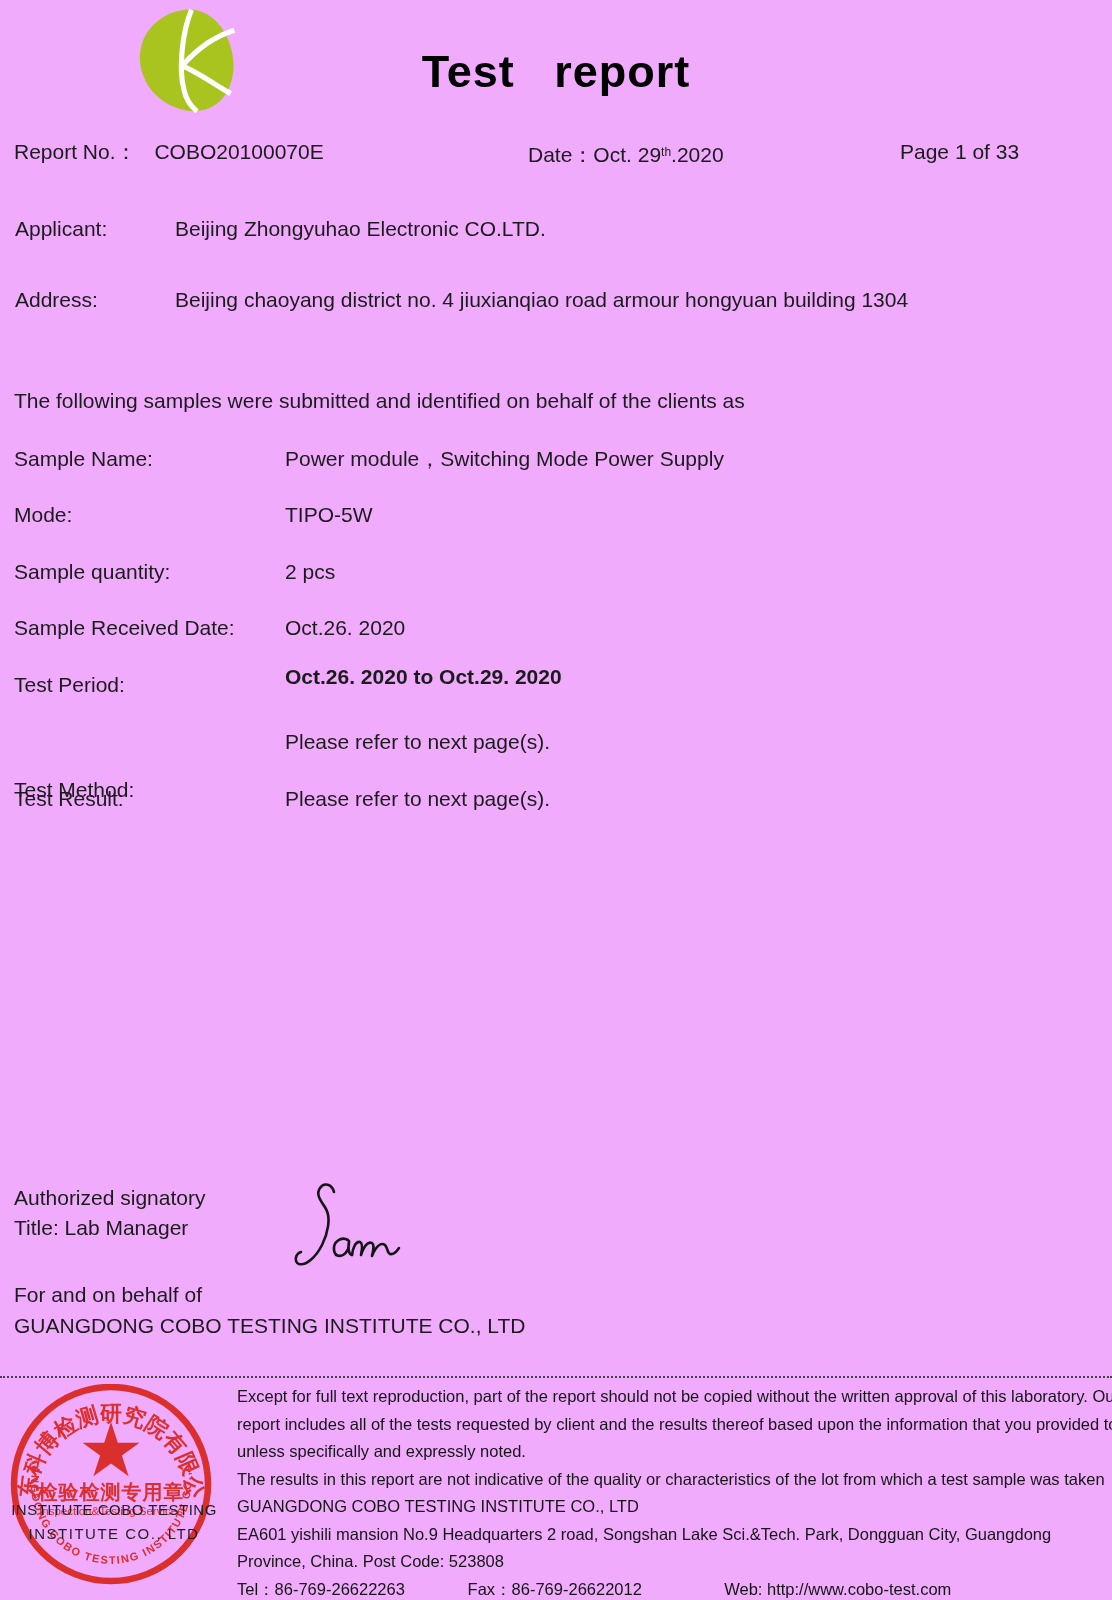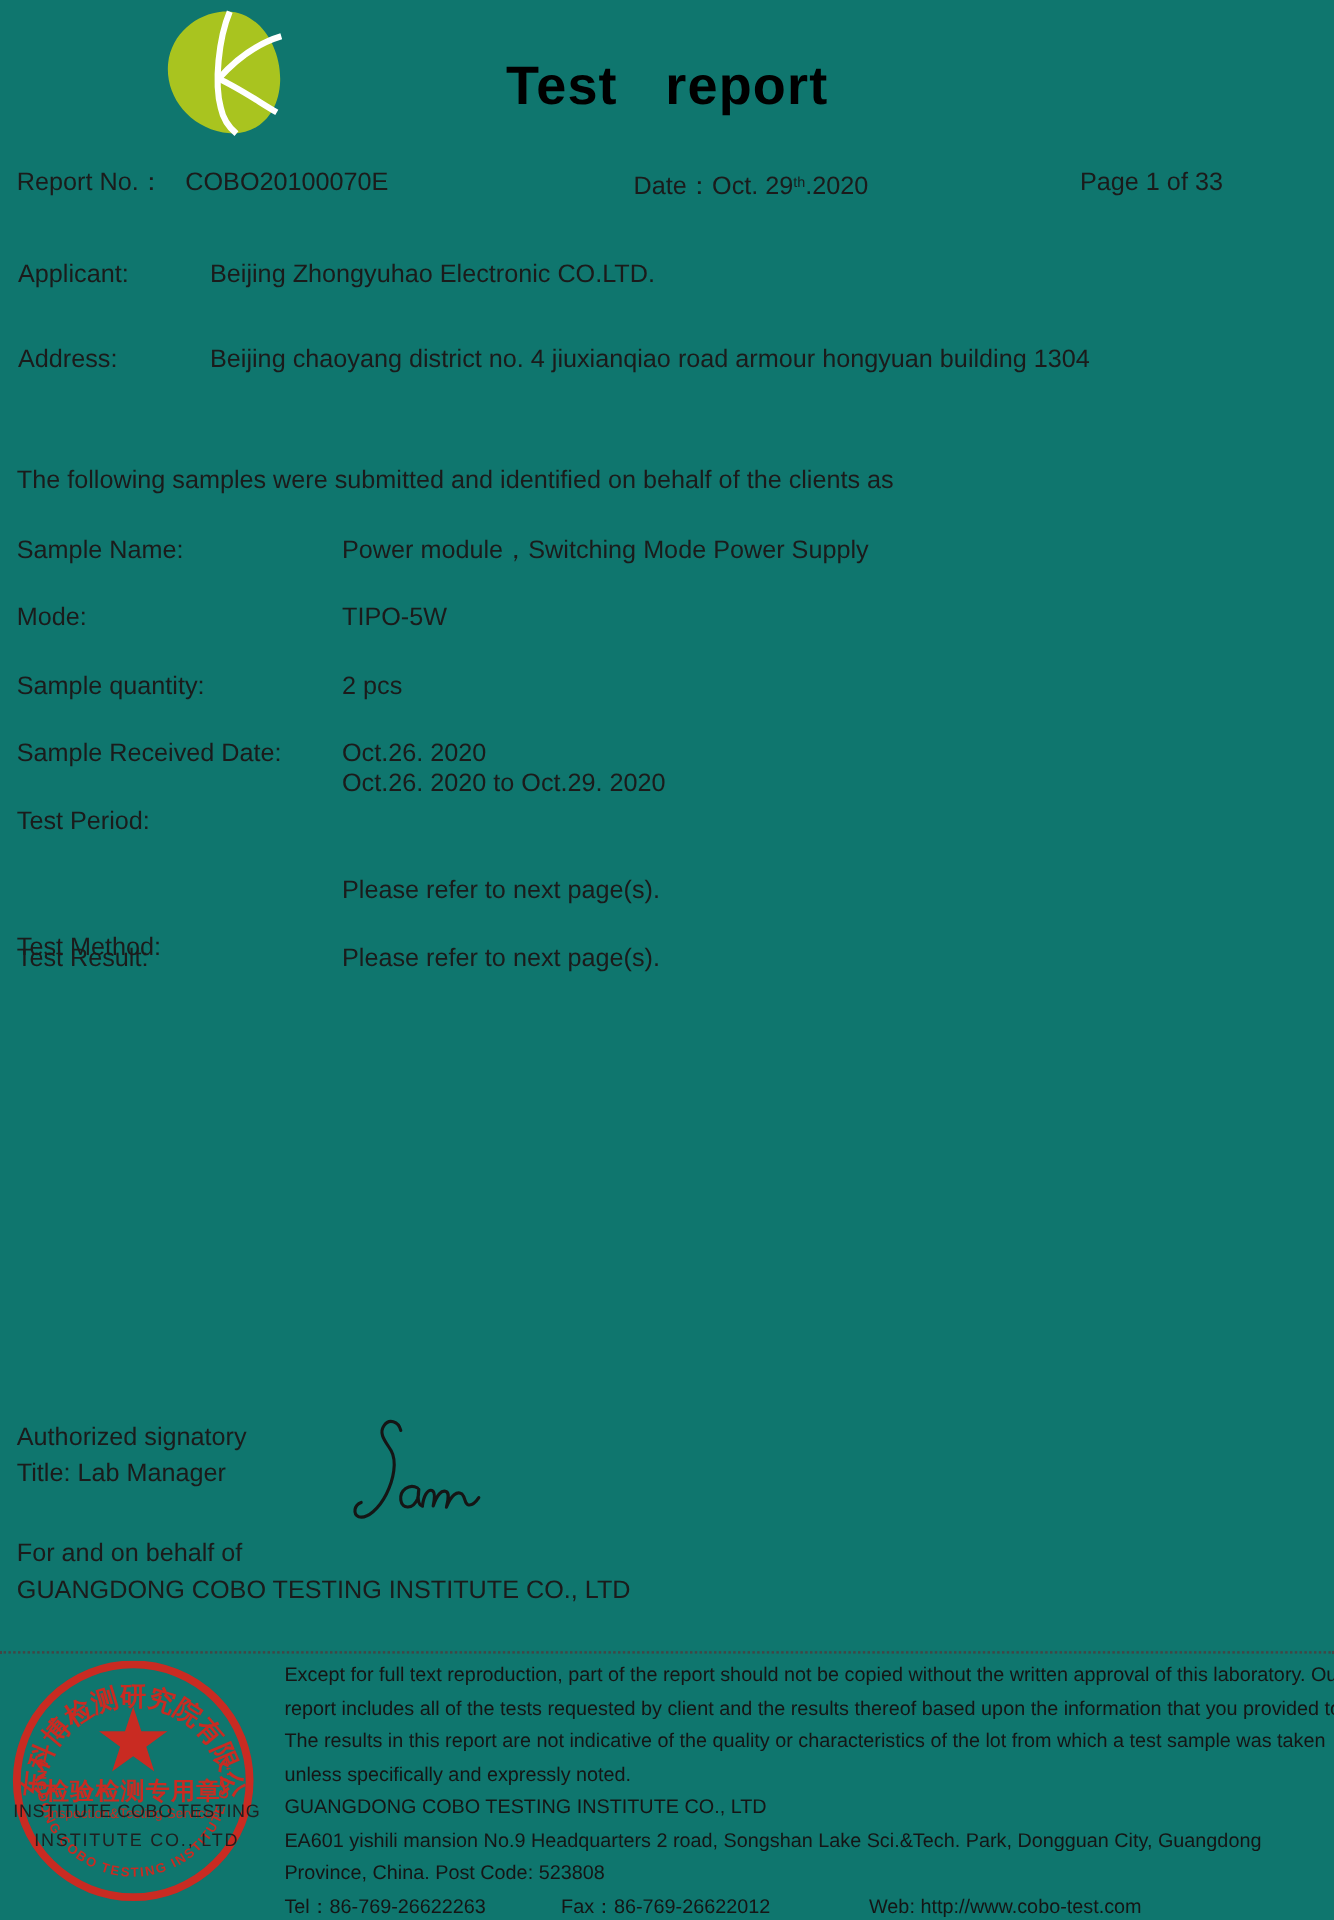--- a/index.html
+++ b/index.html
@@ -1,20 +1,20 @@
 <!DOCTYPE html>
 <html><head>
 <meta charset="utf-8">
 <style>
   html,body{margin:0;padding:0;background:#888;}
   .page{
     position:relative;
     width:1112px;height:1600px;
     margin:0 auto;
-    background:#0f766e;
+    background:#f0abfc;
     overflow:hidden;
     font-family:"Liberation Sans", sans-serif;
     color:#1b1b1b;
   }
   .t{position:absolute;white-space:nowrap;}
   .body-txt{font-size:21px;line-height:24px;}
   .title{
     left:0;right:0;top:46px;
     text-align:center;
     font-size:45px;font-weight:bold;color:#000;
@@ -78,21 +78,21 @@
   <div class="t body-txt" style="left:14px;top:503px;">Mode:</div>
   <div class="t body-txt" style="left:285px;top:503px;">TIPO-5W</div>
 
   <div class="t body-txt" style="left:14px;top:560px;">Sample quantity:</div>
   <div class="t body-txt" style="left:285px;top:560px;">2 pcs</div>
 
   <div class="t body-txt" style="left:14px;top:616px;text-align:center;">Sample Received Date:</div>
   <div class="t body-txt" style="left:285px;top:616px;">Oct.26. 2020</div>
 
   <div class="t body-txt" style="left:14px;top:673px;">Test Period:</div>
-  <div class="t body-txt" style="left:285px;top:641px;">Oct.26. 2020 to Oct.29. 2020</div>
+  <div class="t body-txt" style="left:285px;top:665px;font-weight:bold;">Oct.26. 2020 to Oct.29. 2020</div>
 
   <div class="t body-txt" style="left:14px;top:730px;margin-top:48px;">Test Method:</div>
   <div class="t body-txt" style="left:285px;top:730px;">Please refer to next page(s).</div>
 
   <div class="t body-txt" style="left:14px;top:787px;">Test Result:</div>
   <div class="t body-txt" style="left:285px;top:787px;">Please refer to next page(s).</div>
 
   <div class="t body-txt" style="left:14px;top:1186px;">Authorized signatory</div>
   <div class="t body-txt" style="left:14px;top:1216px;">Title: Lab Manager</div>
 
@@ -105,22 +105,22 @@
   </svg>
 
   <div class="t body-txt" style="left:14px;top:1283px;">For and on behalf of</div>
   <div class="t body-txt" style="left:14px;top:1314px;">GUANGDONG COBO TESTING INSTITUTE CO., LTD</div>
 
   <div class="dotted-line"></div>
 
   <div class="footer-block">
     <div class="fline">Except for full text reproduction, part of the report should not be copied without the written approval of this laboratory. Our</div>
     <div class="fline">report includes all of the tests requested by client and the results thereof based upon the information that you provided to us.</div>
+    <div class="fline">unless specifically and expressly noted.</div>
     <div class="fline">The results in this report are not indicative of the quality or characteristics of the lot from which a test sample was taken</div>
-    <div class="fline">unless specifically and expressly noted.</div>
     <div class="fline">GUANGDONG COBO TESTING INSTITUTE CO., LTD</div>
     <div class="fline">EA601 yishili mansion No.9 Headquarters 2 road, Songshan Lake Sci.&amp;Tech. Park, Dongguan City, Guangdong</div>
     <div class="fline">Province, China. Post Code: 523808</div>
     <div class="fline tel-row">
       <span class="tel-seg1">Tel：86-769-26622263</span>
       <span class="tel-seg2">Fax：86-769-26622012</span>
       <span>Web: http://www.cobo-test.com</span>
     </div>
   </div>
 

